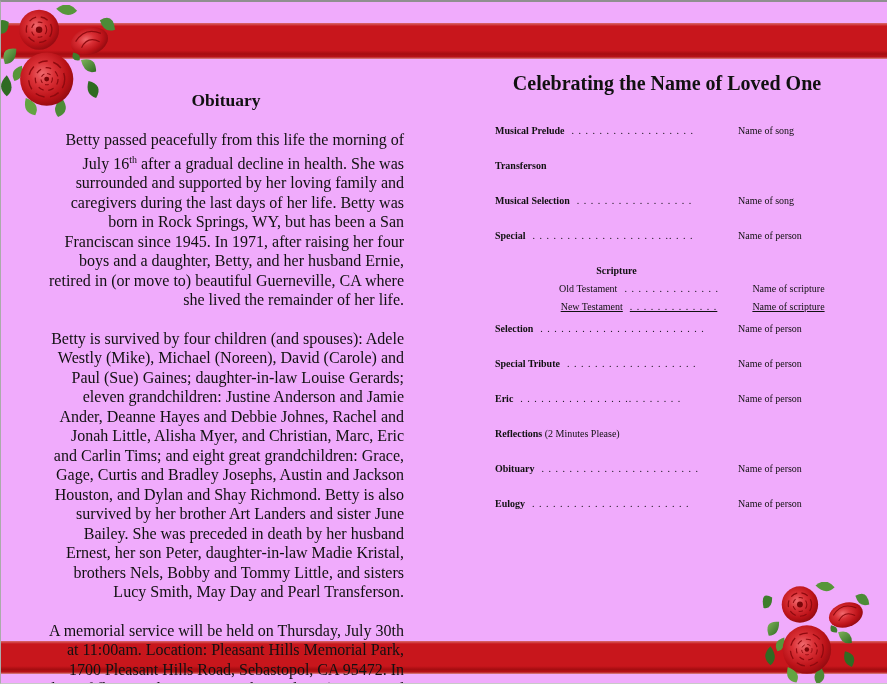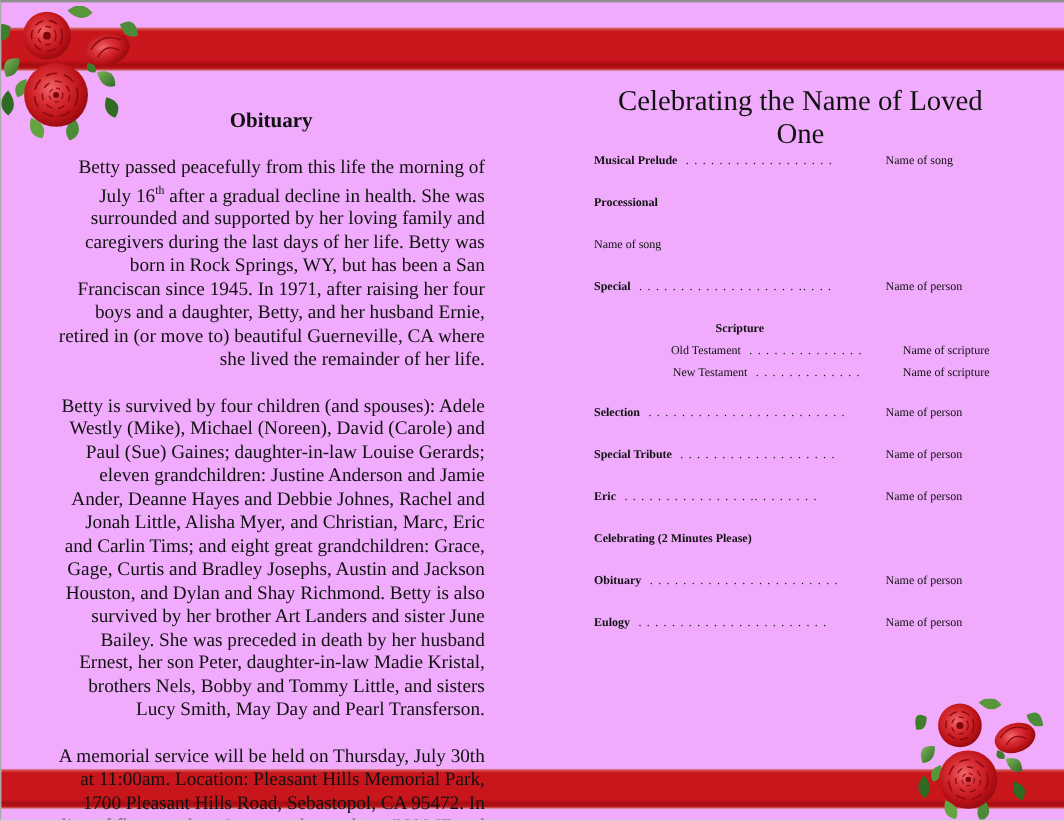--- a/index.html
+++ b/index.html
@@ -21,34 +21,34 @@
   .roses-br { left:748px; top:580px; width:140px; height:104px; }
 
   
   .page-left { position:absolute; left:47px; top:88px; width:356px; }
   .page-left h1 { font-size:17.5px; font-weight:bold; text-align:center; margin-bottom:19px; }
   .page-left p { font-size:16px; line-height:19.5px; margin-bottom:19px; text-align:right; }
   sup { font-size:0.62em; vertical-align:super; }
 
   
   .page-right { position:absolute; left:494px; top:70px; width:344px; }
-  .page-right h1 { font-size:24px; font-weight:normal; text-align:center; }
+  .page-right h1 { font-size:20px; font-weight:bold; text-align:center; margin-bottom:27px; }
 
   .prog-row { display:flex; line-height:18px; font-size:10px; margin-bottom:17px; }
   .prog-left { width:243px; white-space:nowrap; overflow:hidden; }
   .prog-label { font-weight:bold; }
-  .prog-suffix { font-weight:bold; }
+  .prog-suffix { font-weight:normal; }
   .prog-dots { font-weight:normal; padding-left:7px; letter-spacing:1px; }
   .prog-value { flex:1; font-weight:normal; }
 
   .prog-row.header { margin-bottom:0;text-align:center; }
   .prog-row.sub { margin-bottom:0;text-align:center; }
   .prog-row.sub .prog-left { padding-left:45px; }
   .prog-row.sub .prog-label { font-weight:normal; }
-  .prog-row.sub-last { margin-bottom:16px; }
+  .prog-row.sub-last { margin-bottom:4px;text-decoration:underline; }
 </style>
 </head>
 <body>
 
 <div class="sheet">
 
   <svg width="0" height="0" style="position:absolute">
     <defs>
       <radialGradient id="roseGrad" cx="42%" cy="40%" r="65%">
         <stop offset="0%" stop-color="#f0696d"></stop>
@@ -119,26 +119,27 @@
 
   <div class="page-right">
     <h1>Celebrating the Name of Loved One</h1>
 
     <div class="prog-row">
       <div class="prog-left"><span class="prog-label">Musical Prelude</span><span class="prog-dots">. . . . . . . . . . . . . . . . . .</span></div>
       <div class="prog-value">Name of song</div>
     </div>
 
     <div class="prog-row">
-      <div class="prog-left"><span class="prog-label">Processional</span></div>
+      <div class="prog-left"><span class="prog-label">Transferson</span></div>
     </div>
 
 
 
     <div class="prog-row">
+      <div class="prog-left"><span class="prog-label">Musical Selection</span><span class="prog-dots">. . . . . . . . . . . . . . . . .</span></div>
       <div class="prog-value">Name of song</div>
     </div>
 
     <div class="prog-row">
       <div class="prog-left"><span class="prog-label">Special</span><span class="prog-dots">. . . . . . . . . . . . . . . . . . . .. . . .</span></div>
       <div class="prog-value">Name of person</div>
     </div>
 
     <div class="prog-row header">
       <div class="prog-left"><span class="prog-label">Scripture</span></div>
@@ -163,21 +164,21 @@
       <div class="prog-left"><span class="prog-label">Special Tribute</span><span class="prog-dots">. . . . . . . . . . . . . .  . . . . .</span></div>
       <div class="prog-value">Name of person</div>
     </div>
 
     <div class="prog-row">
       <div class="prog-left"><span class="prog-label">Eric</span><span class="prog-dots">. . . . . . . . . . . . . . . .. . . . . . . .</span></div>
       <div class="prog-value">Name of person</div>
     </div>
 
     <div class="prog-row">
-      <div class="prog-left"><span class="prog-label">Celebrating</span><span class="prog-suffix"> (2 Minutes Please)</span></div>
+      <div class="prog-left"><span class="prog-label">Reflections</span><span class="prog-suffix"> (2 Minutes Please)</span></div>
     </div>
 
     <div class="prog-row">
       <div class="prog-left"><span class="prog-label">Obituary</span><span class="prog-dots">. . . . . . . . . . . . . . . . . . . . . . .</span></div>
       <div class="prog-value">Name of person</div>
     </div>
 
     <div class="prog-row">
       <div class="prog-left"><span class="prog-label">Eulogy</span><span class="prog-dots">. . . . . . . . . . . . . . . . . . . . . . .</span></div>
       <div class="prog-value">Name of person</div>

